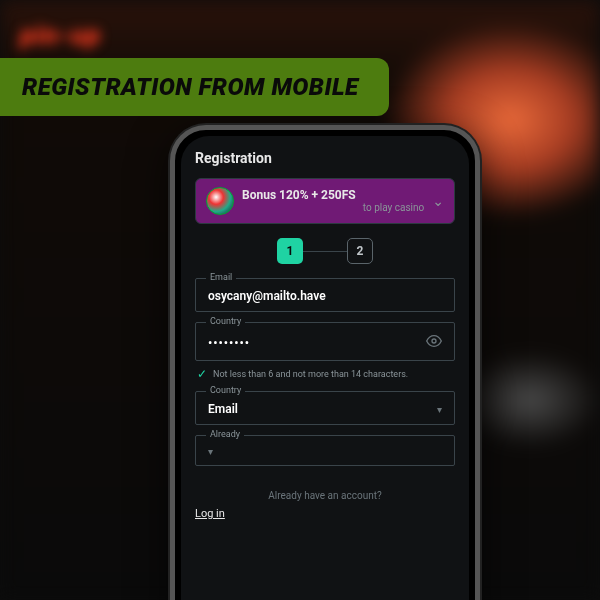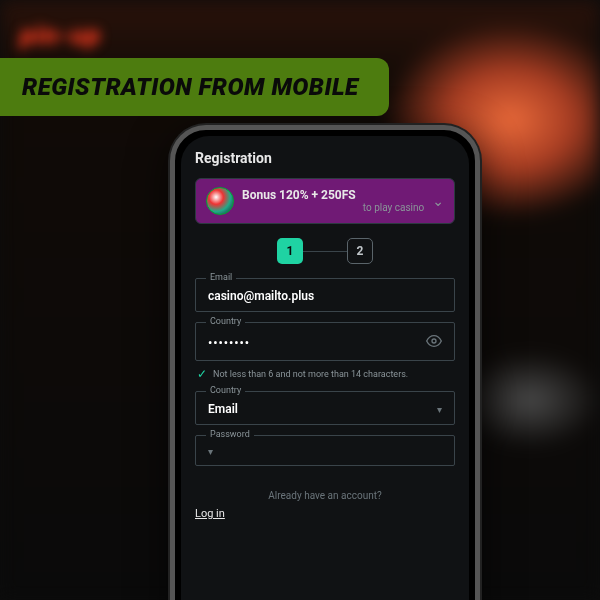--- a/index.html
+++ b/index.html
@@ -141,21 +141,21 @@
     </div>
 
     <div class="steps">
       <div class="step step-active">1</div>
       <div class="step-line"></div>
       <div class="step step-inactive">2</div>
     </div>
 
     <div class="field">
       <div class="field-label">Email</div>
-      <div class="field-value">casino@mailto.plus</div>
+      <div class="field-value">osycany@mailto.have</div>
     </div>
 
     <div class="field">
       <div class="field-label">Country</div>
       <div class="field-row">
         <div class="field-value dots">••••••••</div>
         <div class="eye">
           <svg width="16" height="16" viewBox="0 0 24 24" fill="none" stroke="currentColor" stroke-width="2">
               <path d="M1 12s4-8 11-8 11 8 11 8-4 8-11 8-11-8-11-8z"></path>
               <circle cx="12" cy="12" r="3"></circle>
@@ -171,21 +171,21 @@
 
     <div class="field">
       <div class="field-label">Country</div>
       <div class="field-row">
         <div class="field-value">Email</div>
         <div class="select-chev">▾</div>
       </div>
     </div>
 
     <div class="field">
-      <div class="field-label">Password</div>
+      <div class="field-label">Already</div>
       <div class="field-row">
         <div class="select-chev">▾</div>
       </div>
     </div>
 
 
     <div class="already">Already have an account?</div>
     <div class="login-link">Log in</div>
 
   </div>

